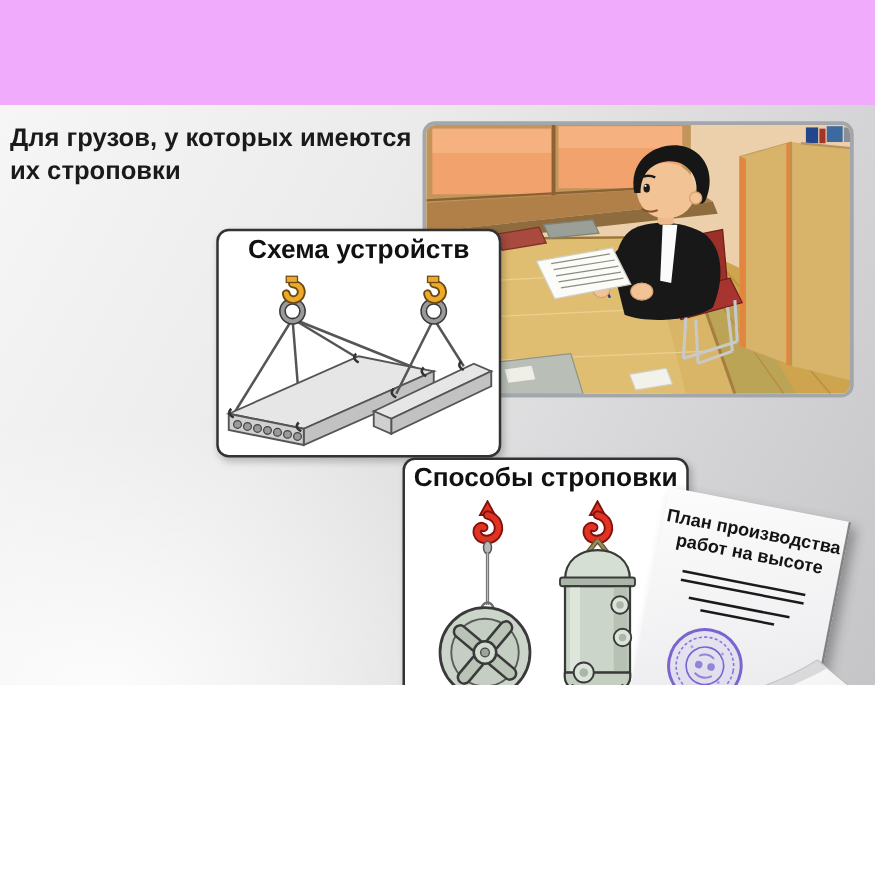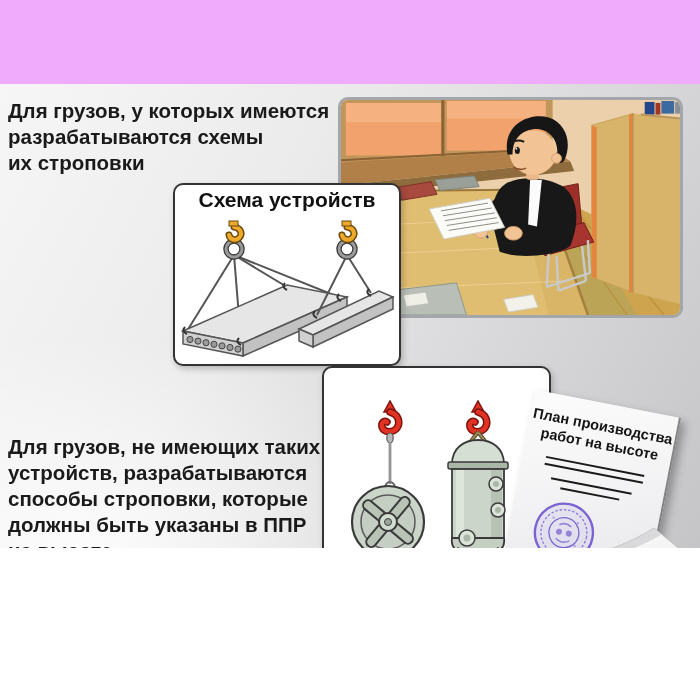--- a/index.html
+++ b/index.html
@@ -39,31 +39,23 @@
   .curl{position:absolute;left:488px;top:436px;width:212px;height:100px;z-index:4;}
 </style>
 </head>
 <body>
 
 <div id="canvas">
   <div class="slide">
 
     <div class="para para-top">
       <div>Для грузов, у которых имеются</div>
-      <div>разрабатываются схемы</div>
       <div>их строповки</div>
     </div>
 
-    <div class="para para-bottom">
-      <div>Для грузов, не имеющих таких</div>
-      <div>устройств, разрабатываются</div>
-      <div>способы строповки, которые</div>
-      <div>должны быть указаны в ППР</div>
-      <div>на высоте</div>
-    </div>
 
     <div class="photo">
       <svg viewBox="0 0 346 221" preserveAspectRatio="none">
         <defs>
           <linearGradient id="pane" x1="0" y1="0" x2="0" y2="1">
             <stop offset="0" stop-color="#f8b98a"></stop>
               <stop offset="1" stop-color="#ee9a5e"></stop>
           </linearGradient>
         </defs>
         <rect x="0" y="0" width="346" height="221" fill="#ecd0ab"></rect>
@@ -203,20 +195,21 @@
           <circle cx="172" cy="36" r="8" fill="none" stroke="#3a3a3a" stroke-width="5.5"></circle>
           <circle cx="172" cy="36" r="8" fill="none" stroke="#9a9a9a" stroke-width="3"></circle>
           <path d="M172,14 C179,15 181,21 177,25 C174,28 168,27 167,22" fill="none" stroke="#6b4a10" stroke-width="7" stroke-linecap="round"></path>
           <path d="M172,14 C179,15 181,21 177,25 C174,28 168,27 167,22" fill="none" stroke="#eda929" stroke-width="4" stroke-linecap="round"></path>
           <rect x="167" y="8" width="9" height="5" fill="#eda929" stroke="#6b4a10" stroke-width="1"></rect>
         </g>
       </svg>
     </div>
 
     <div class="card card-sposoby">
+      <div class="card-title">Способы строповки</div>
       <svg class="illus illus-sposoby" viewBox="0 0 225 162">
 
         <g>
           <polygon points="60,12 72,12 66,1" fill="#e03324" stroke="#7e120c" stroke-width="1.5"></polygon>
           <path d="M66,12 C74,14 77,22 73,28 C69,33 60,33 58,27 C57,23 60,20 63,22" fill="none" stroke="#7e120c" stroke-width="7.5" stroke-linecap="round"></path>
           <path d="M66,12 C74,14 77,22 73,28 C69,33 60,33 58,27 C57,23 60,20 63,22" fill="none" stroke="#e03324" stroke-width="4.5" stroke-linecap="round"></path>
           <ellipse cx="66" cy="38" rx="3.2" ry="5" fill="#b8b8b8" stroke="#555" stroke-width="1.2"></ellipse>
           <line x1="66" y1="42" x2="66" y2="84" stroke="#6f6f6f" stroke-width="2.6"></line>
           <line x1="66" y1="42" x2="66" y2="84" stroke="#bdbdbd" stroke-width="1"></line>
           <ellipse cx="66" cy="88" rx="5" ry="6" fill="none" stroke="#6f6f6f" stroke-width="2"></ellipse>

